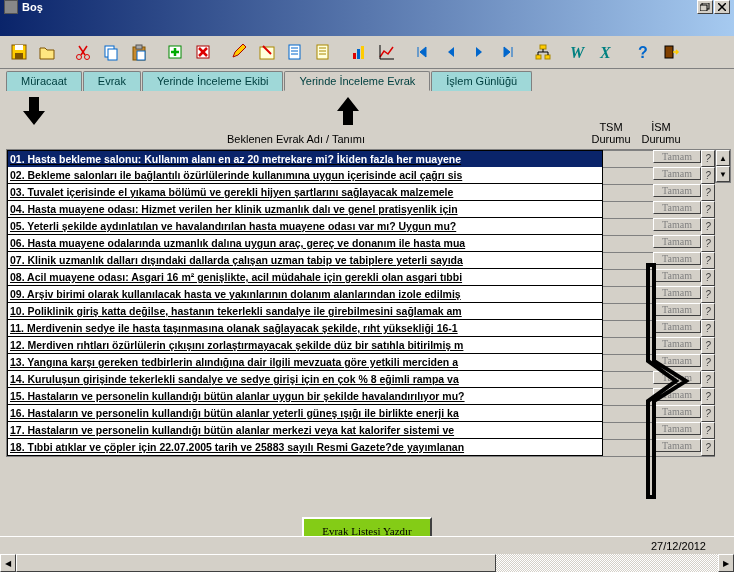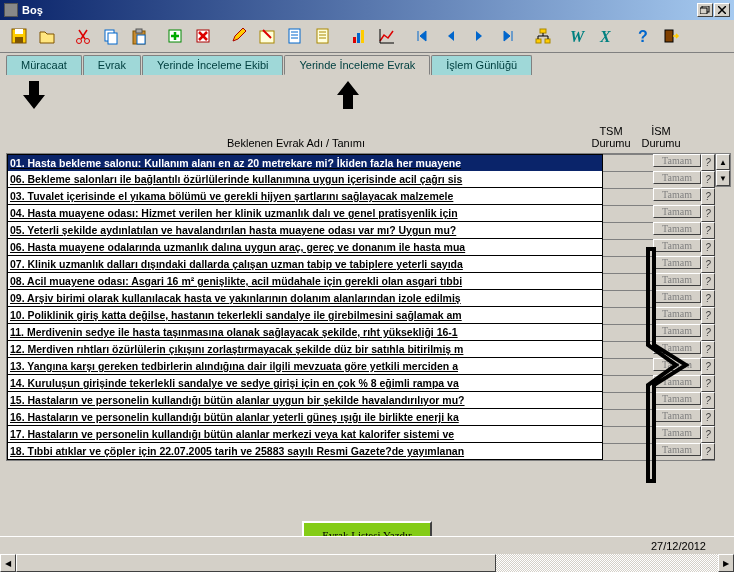--- a/index.html
+++ b/index.html
@@ -1,34 +1,34 @@
 <!DOCTYPE html>
 <html><head>
 <meta charset="utf-8">
 <style>
   * { box-sizing: border-box; margin: 0; padding: 0; }
   body { font-family: Tahoma, Arial, sans-serif; font-size: 11px; background: #d4d0c8; width: 734px; height: 572px; overflow: hidden; }
-  .titlebar { background: linear-gradient(to right, #0a246a, #a6caf0); color: #fff; height: 20px; display: flex; align-items: center; padding: 0 4px; justify-content: space-between; }
+  .titlebar { background: linear-gradient(to right, #0a246a, #a6caf0); color: #fff; height: 36px; display: flex; align-items: flex-start; padding: 0 4px; justify-content: space-between; }
   .titlebar-left { display: flex; align-items: center; gap: 4px; }
   .titlebar-icon { width: 14px; height: 14px; background: #888; border: 1px solid #555; }
   .titlebar-title { font-weight: bold; font-size: 11px; }
   .titlebar-btns { display: flex; gap: 1px; }
   .tbtn { width: 16px; height: 14px; background: #d4d0c8; border: 1px solid #fff; border-right-color: #404040; border-bottom-color: #404040; display: flex; align-items: center; justify-content: center; font-size: 9px; cursor: pointer; }
   .toolbar { background: #d4d0c8; padding: 3px 6px; display: flex; gap: 2px; align-items: center; border-bottom: 1px solid #808080; }
   .tool-group { display: flex; gap: 2px; margin-right: 8px; }
   .tool-btn { width: 26px; height: 26px; background: #d4d0c8; border: 1px solid #d4d0c8; display: flex; align-items: center; justify-content: center; cursor: pointer; }
   .tabs { display: flex; background: #d4d0c8; padding: 2px 6px 0 6px; gap: 1px; }
   .tab { padding: 3px 14px; background: #9fd8d8; border: 1px solid #808080; border-bottom: none; border-radius: 2px 2px 0 0; cursor: pointer; color: #004040; font-size: 11px; }
   .tab.active { background: #d4d0c8; border-bottom: 1px solid #d4d0c8; position: relative; z-index: 2; }
   .content { background: #d4d0c8; padding: 4px 6px; position: relative; }
   .arrow-down { position: absolute; top: 4px; left: 20px; }
   .arrow-up { position: absolute; top: 4px; left: 334px; }
   .headers { display: flex; align-items: flex-end; margin-top: 26px; margin-bottom: 4px; }
   .hdr-name { flex: 0 0 580px; text-align: center; font-size: 11px; }
-  .hdr-tsm { flex: 0 0 50px; text-align: center; font-size: 11px; margin-top: 20px; }
+  .hdr-tsm { flex: 0 0 50px; text-align: center; font-size: 11px; }
   .hdr-ism { flex: 0 0 50px; text-align: center; font-size: 11px; }
   .rows { border: 1px solid #808080; border-right: none; }
   .row { display: flex; align-items: flex-start; height: 17px; text-decoration: underline; }
   .cell-text { flex: 0 0 596px; background: #fff; border: 1px solid #000; border-top: none; padding: 1px 2px; font-weight: bold; white-space: nowrap; overflow: hidden; font-size: 10.5px; line-height: 14px; }
   .row:first-child .cell-text { border-top: 1px solid #000; }
   .row.selected .cell-text { background: #0a246a; color: #fff; }
   .cell-tsm { flex: 0 0 50px; background: #fff; border: 1px solid #808080; border-top: none; border-left: none; }
   .row.selected .cell-tsm { background: #ffff00; }
   .cell-ism { flex: 0 0 48px; }
   .btn-field { width: 100%; height: 100%; background: #d4d0c8; border: 1px solid #fff; border-right-color: #404040; border-bottom-color: #404040; color: #808080; font-size: 10px; font-family: Tahoma; cursor: pointer; padding: 0; }
@@ -260,21 +260,21 @@
 
   <div style="display:flex;">
     <div class="rows" id="rows-container">
         <div class="row selected">
           <div class="cell-text">01. Hasta bekleme salonu: Kullanım alanı en az 20 metrekare mi? İkiden fazla her muayene</div>
           <div class="cell-tsm"></div>
           <div class="cell-ism"><button class="btn-field">Tamam</button></div>
           <div class="cell-q"><button class="btn-q">?</button></div>
         </div>
         <div class="row">
-          <div class="cell-text">06. Bekleme salonları ile bağlantılı özürlülerinde kullanımına uygun içerisinde acil çağrı sis</div>
+          <div class="cell-text">02. Bekleme salonları ile bağlantılı özürlülerinde kullanımına uygun içerisinde acil çağrı sis</div>
           <div class="cell-tsm"></div>
           <div class="cell-ism"><button class="btn-field">Tamam</button></div>
           <div class="cell-q"><button class="btn-q">?</button></div>
         </div>
         <div class="row">
           <div class="cell-text">03. Tuvalet içerisinde el yıkama bölümü ve gerekli hijyen şartlarını sağlayacak malzemele</div>
           <div class="cell-tsm"></div>
           <div class="cell-ism"><button class="btn-field">Tamam</button></div>
           <div class="cell-q"><button class="btn-q">?</button></div>
         </div>

